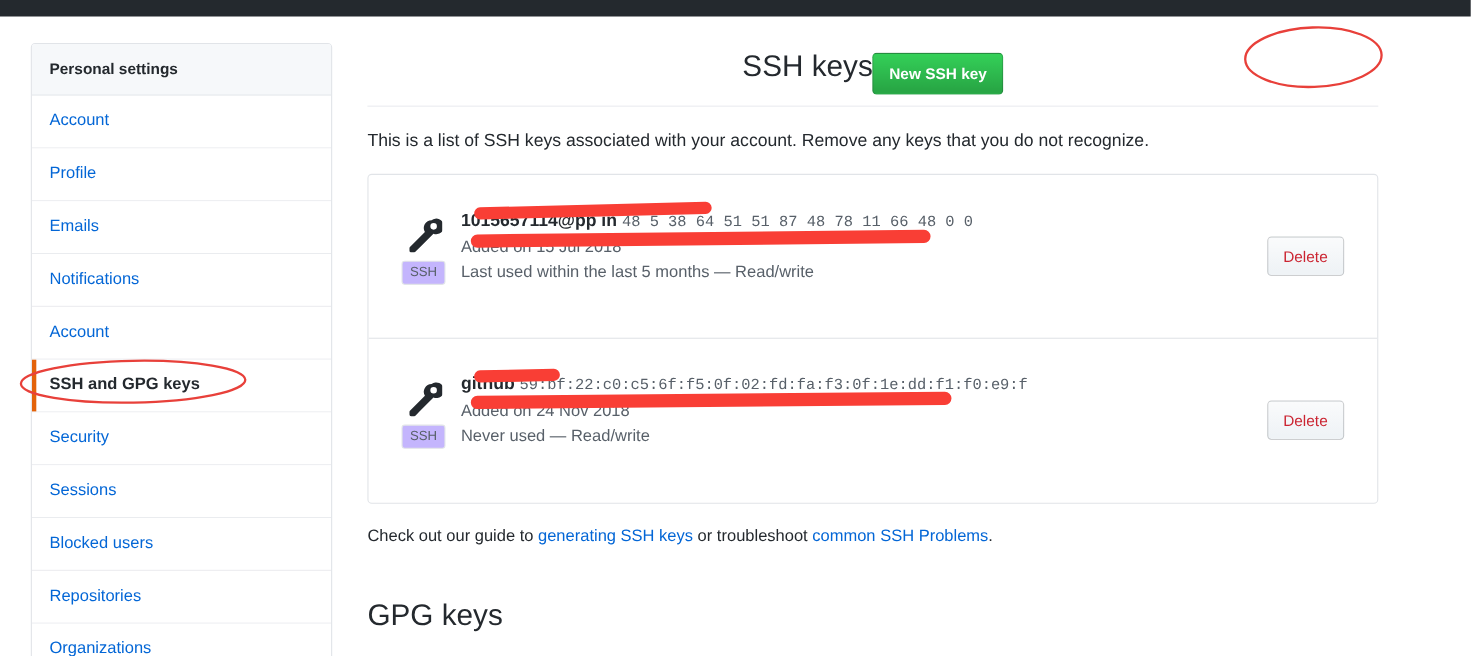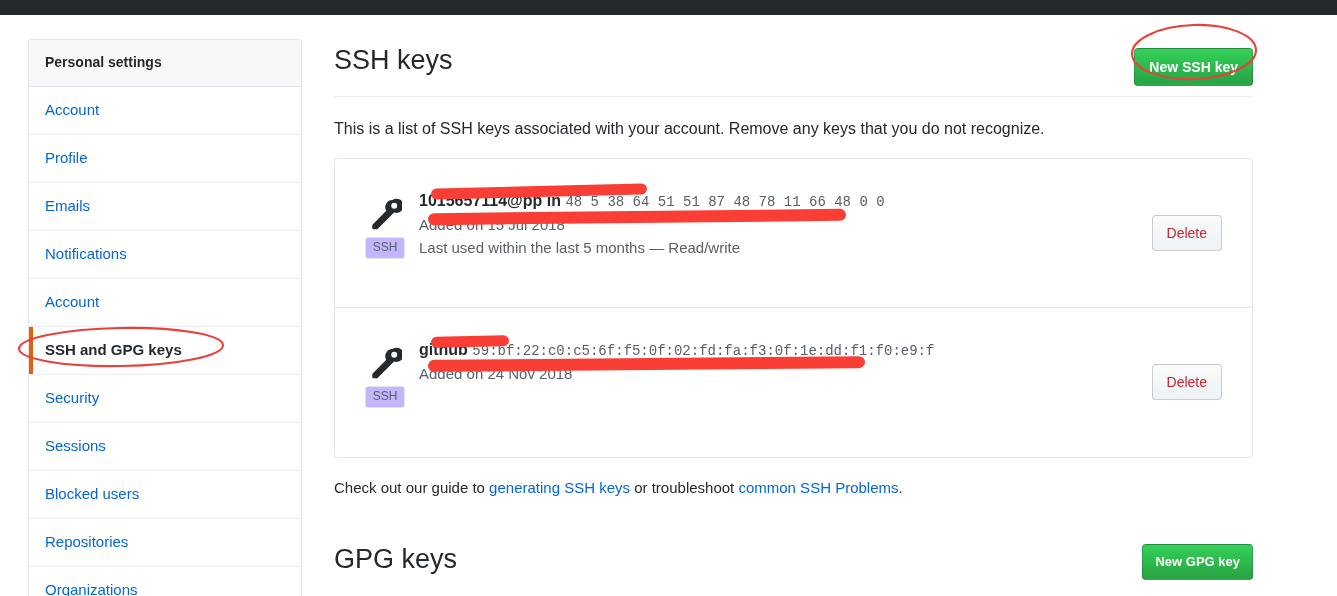--- a/index.html
+++ b/index.html
@@ -84,21 +84,21 @@
     position: absolute;
     left: 334px;
     top: 18px;
     width: 919px;
   }
 
   .section-head {
     position: relative;
     display: flex;
     align-items: flex-start;
-    justify-content: space-between;
+    justify-content: center;
     border-bottom: 1px solid #eaecef;
     padding-bottom: 10px;
     min-height: 56px;
   }
   .section-title {
     font-size: 27px;
     font-weight: normal;
     line-height: 40px;
     margin: 7px 0 0 0;
     color: #24292e;
@@ -343,33 +343,33 @@
         <div class="key-iconcol">
           <svg class="key-glyph" viewBox="0 0 24 24">
             <path fill="#24292e" d="M17.2 2.2a5 5 0 0 0-4.3 7.55L3.3 19.4a1 1 0 0 0-.3.7v1.7a1 1 0 0 0 1 1h2.1a1 1 0 0 0 .7-.3l1.1-1.1-.0-.0 1.5-1.5 9.0-9.0A5 5 0 1 0 17.2 2.2zm1.3 6.1a2.1 2.1 0 1 1 0-4.2 2.1 2.1 0 0 1 0 4.2z"></path>
           </svg>
           <span class="ssh-badge">SSH</span>
         </div>
         <div class="key-body">
           <div class="key-title">github</div>
           <div class="key-fingerprint">59:bf:22:c0:c5:6f:f5:0f:02:fd:fa:f3:0f:1e:dd:f1:f0:e9:f</div>
           <div class="key-meta">Added on 24 Nov 2018</div>
+          <div class="key-meta">Never used — Read/write</div>
         </div>
         <div class="key-actions">
           <button class="btn-delete">Delete</button>
         </div>
       </div>
 
     </div>
 
     <div class="help-line"><span>Check out our guide to </span><a>generating SSH keys</a><span> or troubleshoot </span><a>common SSH Problems</a><span>.</span></div>
 
     <div class="gpg-head">
       <h1 class="gpg-title">GPG keys</h1>
-      <button class="btn-green small">New GPG key</button>
     </div>
 
   </div>
 </div>
 
 <div class="redact" style="left:431px; top:186px; width:216px; height:11px; transform:rotate(-1.4deg);"></div>
 <div class="redact" style="left:428px; top:211px; width:418px; height:12px; transform:rotate(-0.6deg);"></div>
 <div class="redact" style="left:431px; top:336px; width:78px; height:11px; transform:rotate(-1.2deg);"></div>
 <div class="redact" style="left:428px; top:358px; width:437px; height:12px; transform:rotate(-0.5deg);"></div>
 

